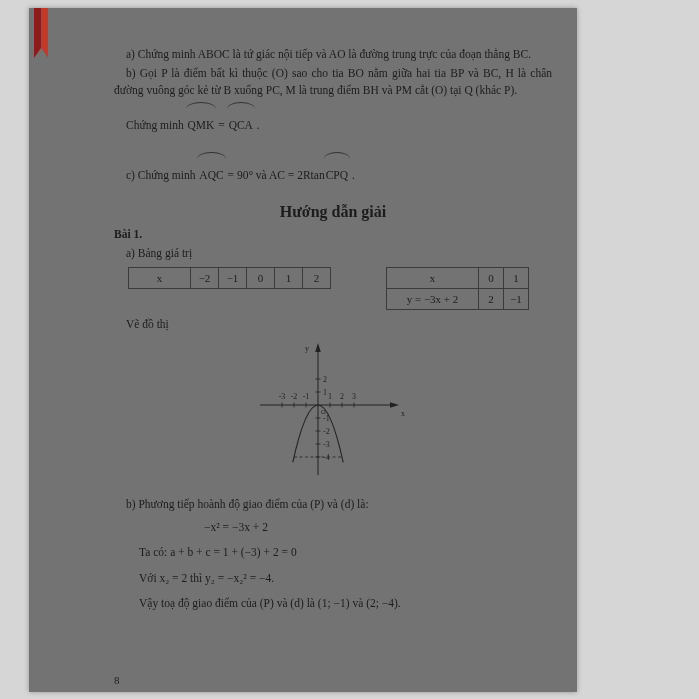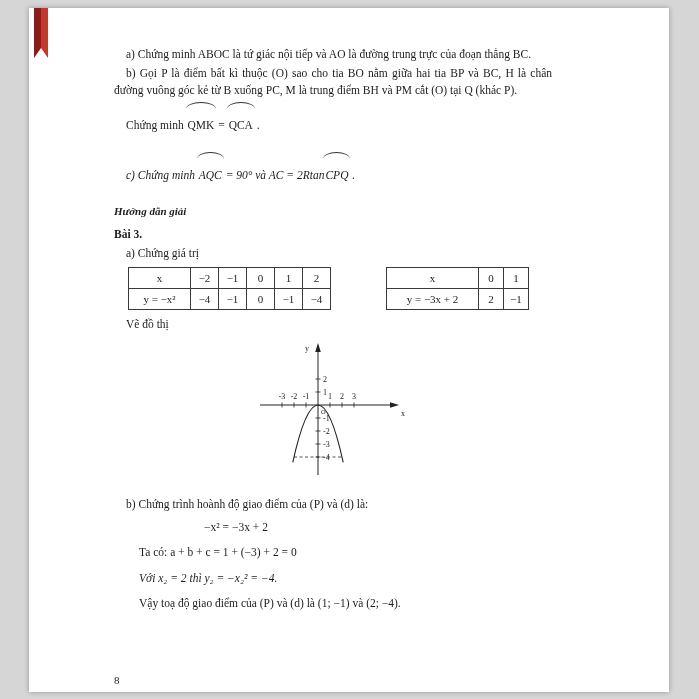--- a/index.html
+++ b/index.html
@@ -7,22 +7,22 @@
   body {
     width: 699px; height: 699px;
     background: #d6d6d6;
     font-family: "Liberation Serif", serif;
     color: #1c1c1c;
     position: relative;
     overflow: hidden;
   }
   .page {
     position: absolute; left: 29px; top: 8px;
-    width: 640px; height: 684px;
-    background: #ffffff;
+    width: 548px; height: 684px;
+    background: #737373;
     box-shadow: 0 0 5px rgba(0,0,0,0.3);
   }
   .ribbon {
     position: absolute; left: 5px; top: 0;
     width: 14px; height: 50px;
     background: linear-gradient(90deg, #8e1b1b 0 50%, #c23a2b 50% 100%);
     clip-path: polygon(0 0, 100% 0, 100% 100%, 50% 80%, 0 100%);
   }
   .content {
     position: absolute; left: 85px; top: 38px; width: 438px;
@@ -32,25 +32,25 @@
   .jst { text-align: justify; }
   .ind12 { text-indent: 12px; }
   .ml12 { margin-left: 12px; }
   .ml25 { margin-left: 25px; }
   .ml90 { margin-left: 90px; }
   .mb2 { margin-bottom: 2px; }
   .mb5 { margin-bottom: 5px; }
   .mt4 { margin-top: 4px; }
   .mt6 { margin-top: 6px; }
   .mt8 { margin-top: 8px; }
-  .mt9 { margin-top: 9px; font-style: italic; }
+  .mt9 { margin-top: 9px; }
   .bold { font-weight: bold; }
   .guide-heading {
-    font-size: 11px; font-weight: bold; font-style: italic;
-    margin: 7px 0 6px 0;
+    font-size: 16px; font-weight: bold; 
+    text-align: center; margin: 7px 0 6px 0;
   }
   .arc { position: relative; display: inline-block; padding: 12px 1px; }
   .arc::before {
     content: ""; position: absolute; left: -1px; right: -1px; top: -3px; height: 6px;
     border-top: 1.2px solid #333;
     border-radius: 50% 50% 0 0 / 100% 100% 0 0;
   }
   .tables { display: flex; align-items: flex-start; margin: 5px 0 6px 14px; }
   table { border-collapse: collapse; font-size: 11px; }
   td { border: 1px solid #3a3a3a; text-align: center; height: 21px; padding: 0 3px; }
@@ -78,41 +78,33 @@
 
     <p class="para jst ind12 mb2">a) Chứng minh ABOC là tứ giác nội tiếp và AO là đường trung trực của đoạn thẳng BC.</p>
     <p class="para jst ind12 mb5">b) Gọi P là điểm bất kì thuộc (O) sao cho tia BO nằm giữa hai tia BP và BC, H là chân đường vuông góc kẻ từ B xuống PC, M là trung điểm BH và PM cắt (O) tại Q (khác P).</p>
 
     <p class="para ml12 mt6"><span>Chứng minh </span><span class="arc">QMK</span><span> = </span><span class="arc">QCA</span><span> .</span></p>
 
     <p class="para ml12 mt9"><span>c) Chứng minh </span><span class="arc">AQC</span><span> = 90° và AC = 2Rtan</span><span class="arc">CPQ</span><span> .</span></p>
 
     <h3 class="guide-heading">Hướng dẫn giải</h3>
 
-    <p class="para bold mb2">Bài 3.</p>
-    <p class="para ml12 mb2">a) Chứng giá trị</p>
+    <p class="para bold mb2">Bài 1.</p>
+    <p class="para ml12 mb2">a) Bảng giá trị</p>
 
     <div class="tables">
       <table class="t1">
         <tbody>
             <tr>
           <td class="lbl">x</td>
           <td class="val">−2</td>
           <td class="val">−1</td>
           <td class="val">0</td>
           <td class="val">1</td>
           <td class="val">2</td>
-        </tr>
-        <tr>
-          <td class="lbl">y = −x²</td>
-          <td class="val">−4</td>
-          <td class="val">−1</td>
-          <td class="val">0</td>
-          <td class="val">−1</td>
-          <td class="val">−4</td>
         </tr>
       </tbody>
         </table>
 
       <table class="t2">
         <tbody>
             <tr>
           <td class="lbl">x</td>
           <td class="val">0</td>
           <td class="val">1</td>
@@ -171,21 +163,21 @@
           <text x="110" y="112">-3</text>
           <text x="110" y="125">-4</text>
 
           <line x1="81" y1="122" x2="129" y2="122" stroke="#222" stroke-width="0.8" stroke-dasharray="3 2.5"></line>
 
           <path d="M 79.8 127.3 Q 105 12.7 130.2 127.3" fill="none" stroke="#222" stroke-width="1.1"></path>
         </g>
       </svg>
     </div>
 
-    <p class="para ml12 mt4">b) Chứng trình hoành độ giao điểm của (P) và (d) là:</p>
+    <p class="para ml12 mt4">b) Phương tiếp hoành độ giao điểm của (P) và (d) là:</p>
     <p class="para ml90 mt6">−x² = −3x + 2</p>
     <p class="para ml25 mt8">Ta có: a + b + c = 1 + (−3) + 2 = 0</p>
 
 
     <p class="para ml25 mt9">Với x₂ = 2 thì y₂ = −x₂² = −4.</p>
     <p class="para ml25 mt8">Vậy toạ độ giao điểm của (P) và (d) là (1; −1) và (2; −4).</p>
 
   </div>
 
   <div class="page-number">8</div>

